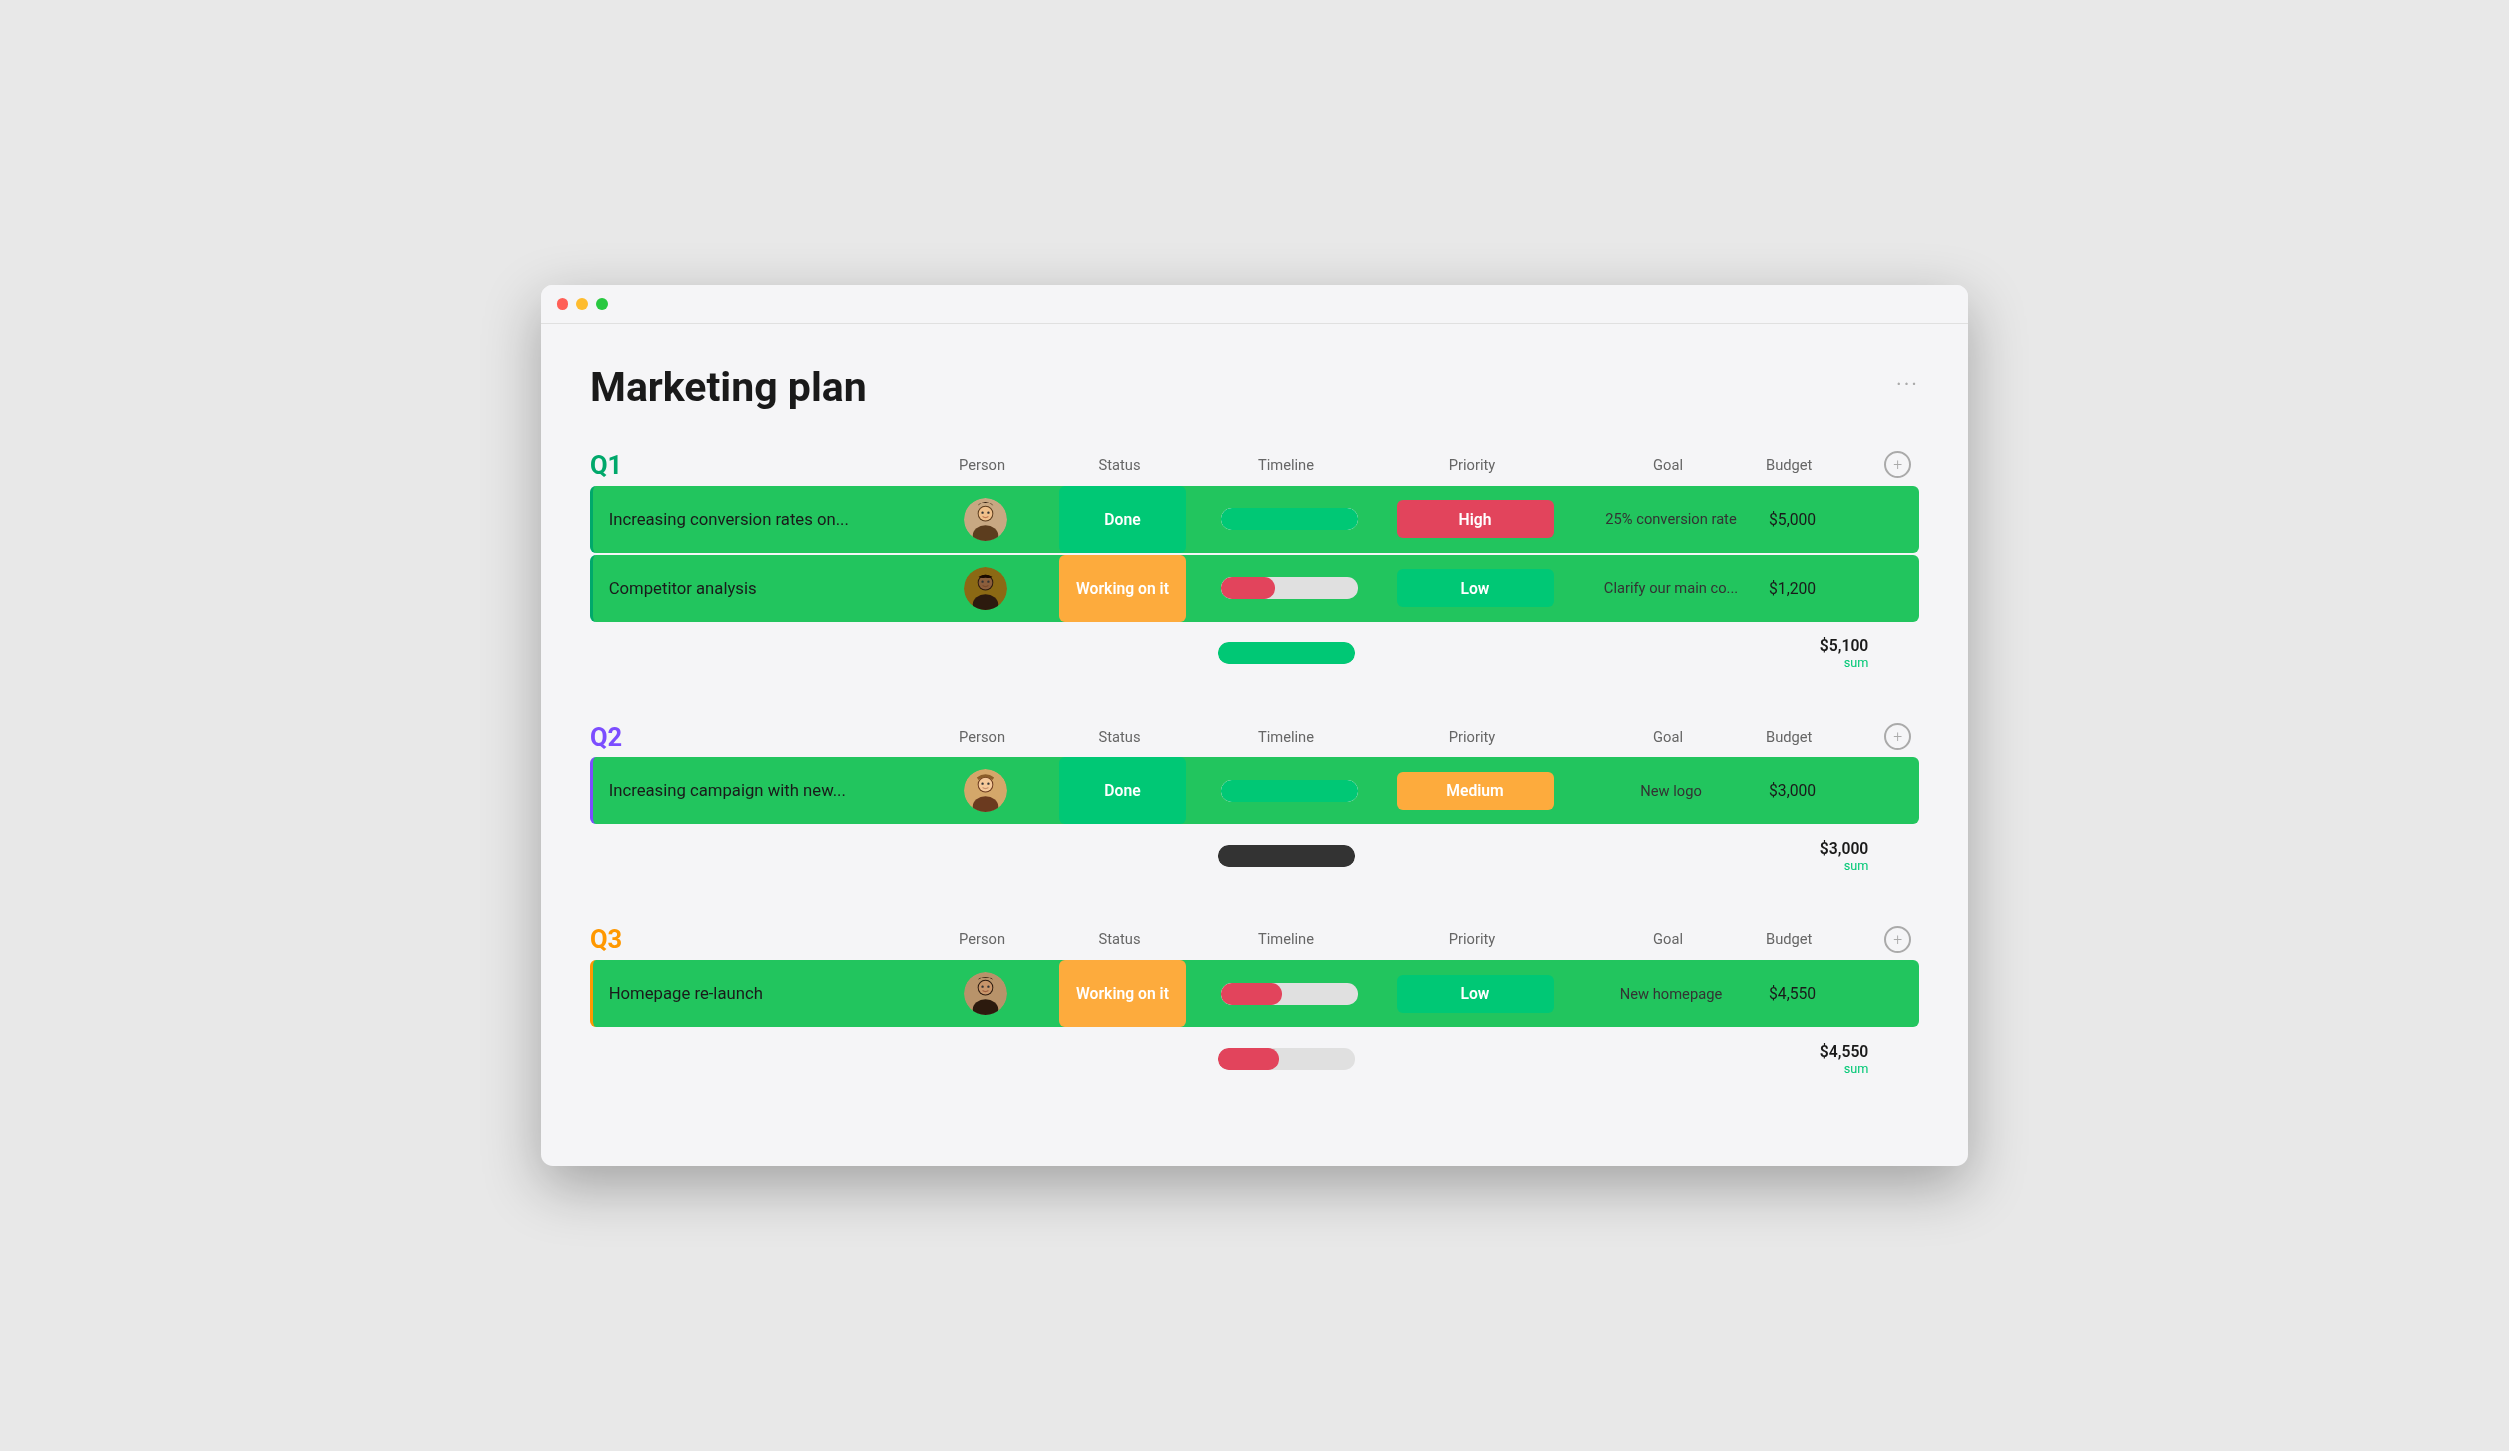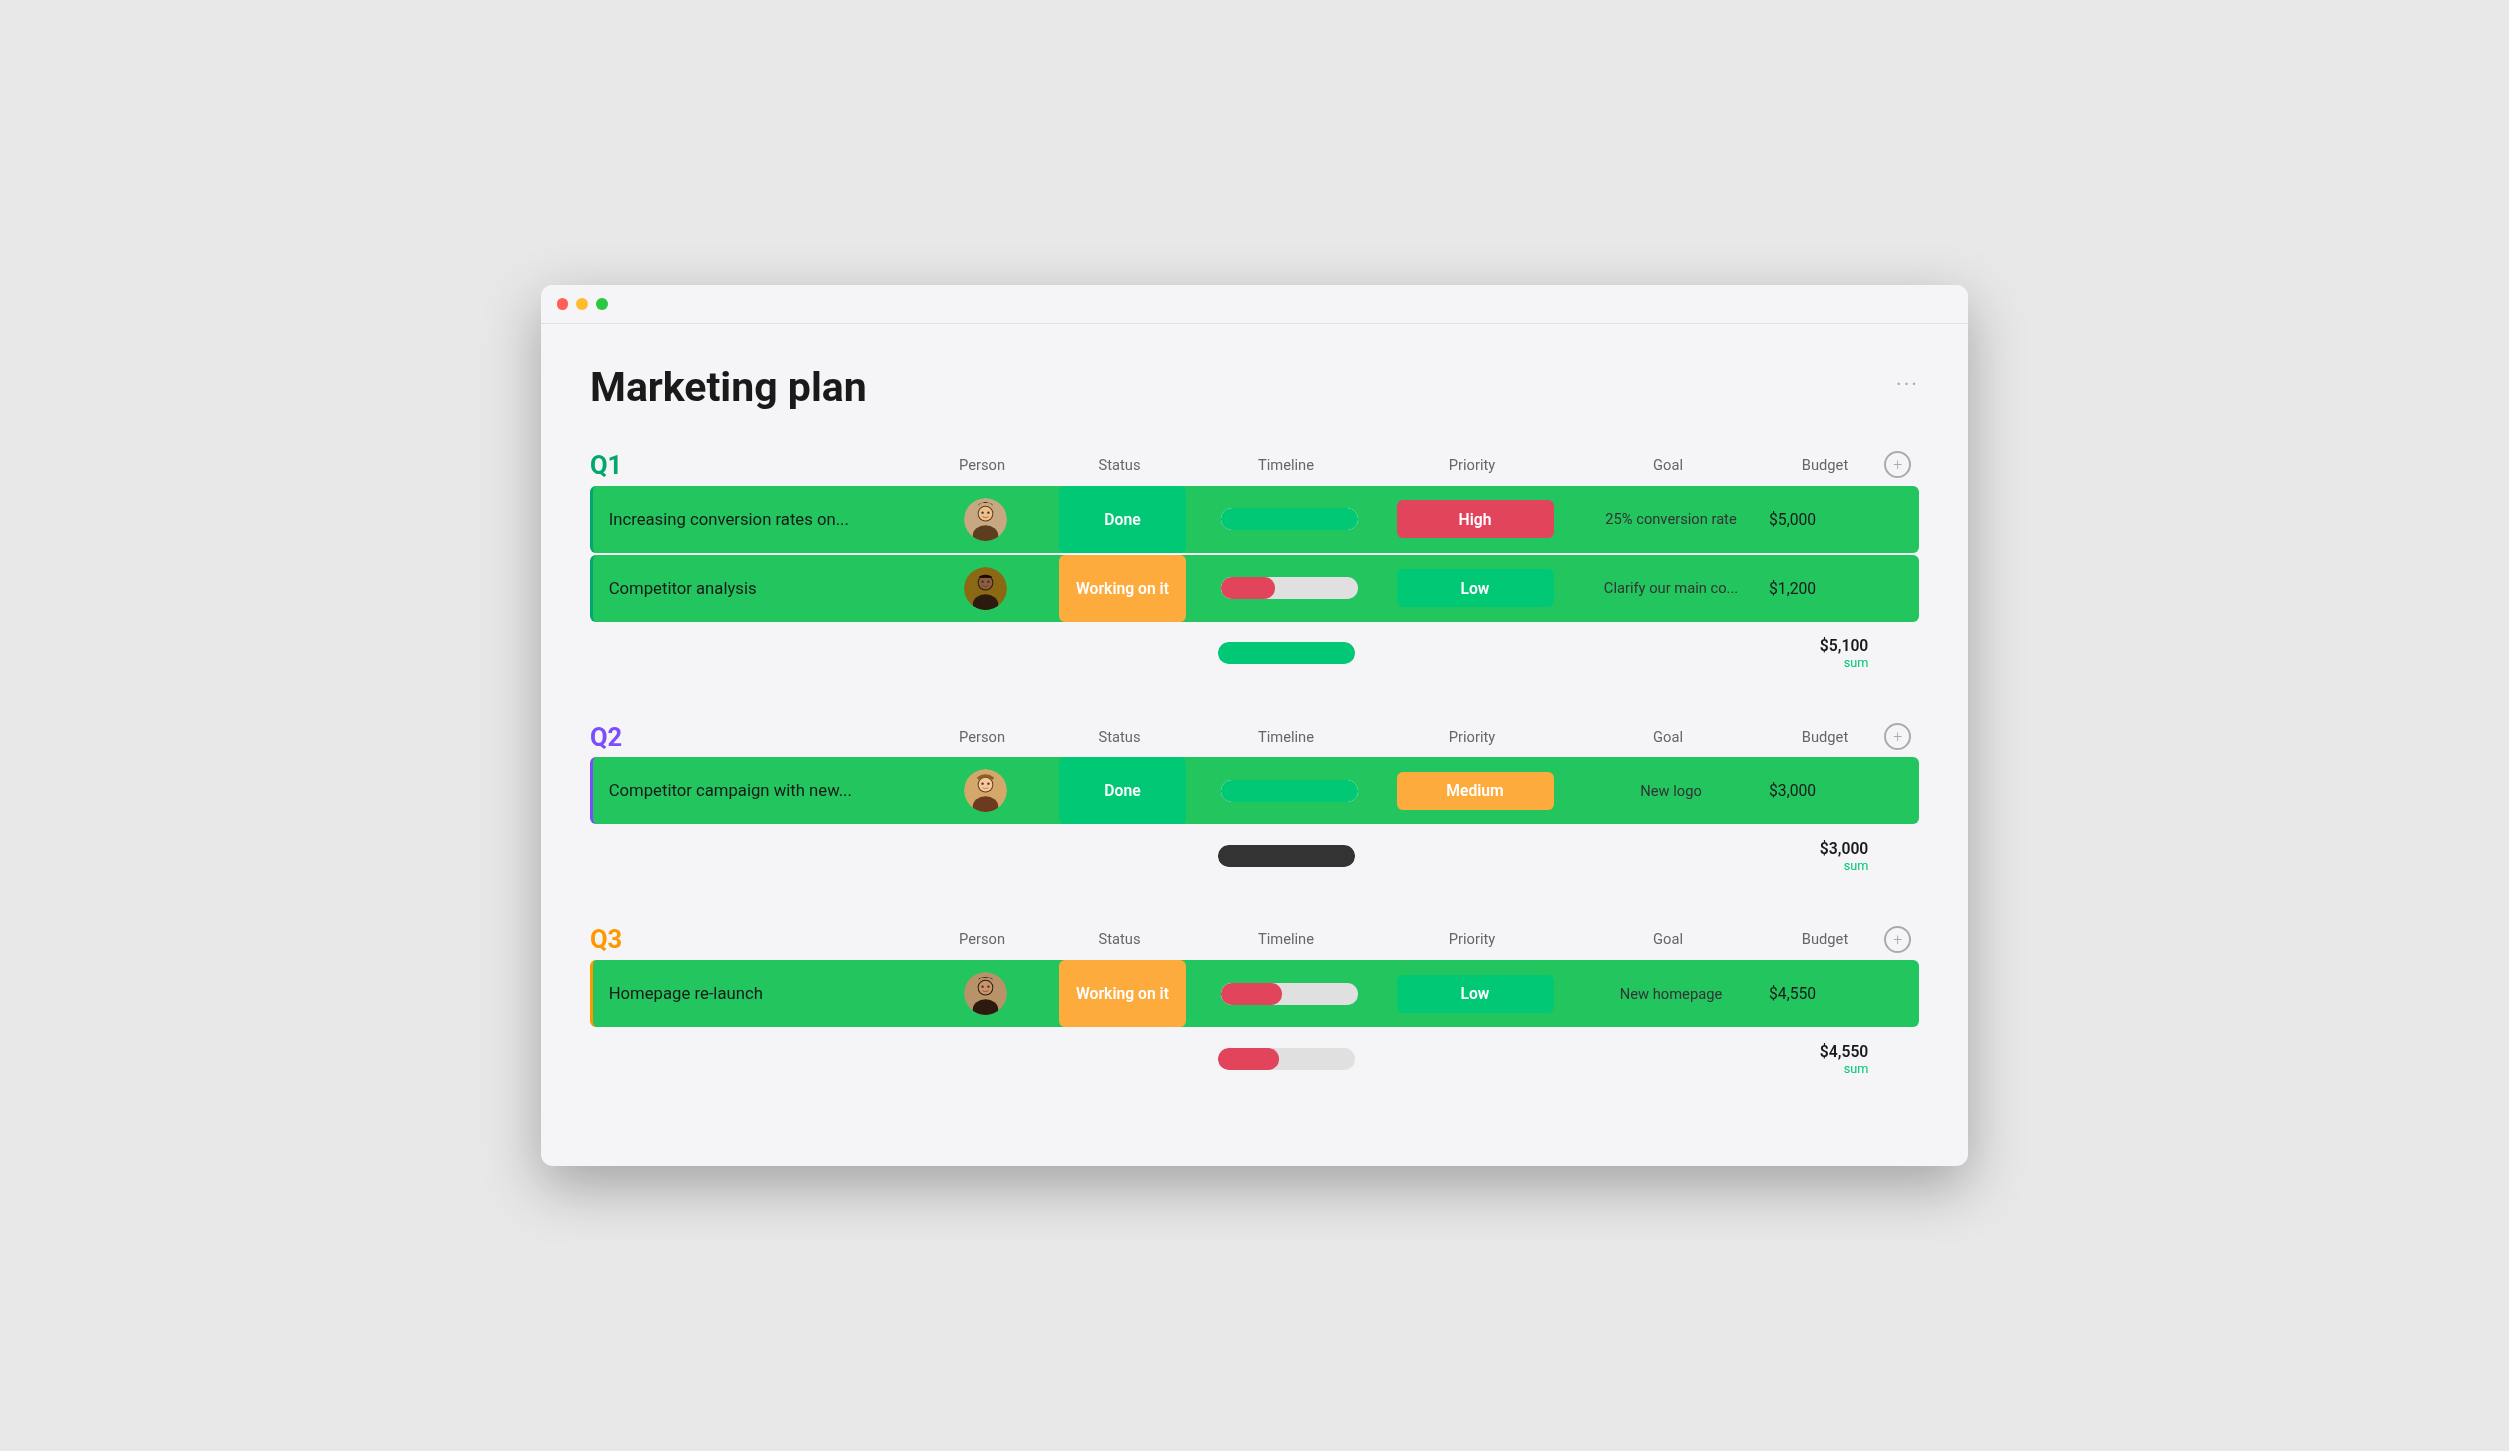--- a/index.html
+++ b/index.html
@@ -75,21 +75,21 @@
     .q2-color { color: #7c4dff; }
     .q3-color { color: #ff9800; }
     .col-header {
       font-size: 14.7px;
       color: #666;
       text-align: center;
     }
     .col-header-budget {
       font-size: 14.7px;
       color: #666;
-      text-align: center;
+      text-align: left;
     }
     .add-btn {
       width: 27.4px; height: 27.4px;
       border-radius: 50%;
       border: 2px solid #aaa;
       display: flex;
       align-items: center;
       justify-content: center;
       color: #aaa;
       cursor: pointer;
@@ -308,21 +308,21 @@
             <div class="section-title q2-color">Q2</div>
             <div class="col-header">Person</div>
             <div class="col-header">Status</div>
             <div class="col-header">Timeline</div>
             <div class="col-header">Priority</div>
             <div class="col-header">Goal</div>
             <div class="col-header-budget">Budget</div>
             <div class="add-btn">+</div>
           </div>
           <div class="task-row task-row-q2">
-            <div class="task-name">Competitor campaign with new...</div>
+            <div class="task-name">Increasing campaign with new...</div>
             <div class="avatar">
               <svg viewBox="0 0 44 44" xmlns="http://www.w3.org/2000/svg">
       <circle cx="22" cy="22" r="22" fill="#d4a76a"></circle>
       <circle cx="22" cy="16" r="8" fill="#6b3a1f"></circle>
       <ellipse cx="22" cy="38" rx="13" ry="10" fill="#6b3a1f"></ellipse>
       <circle cx="22" cy="16" r="7" fill="#f5c99a"></circle>
       <circle cx="19" cy="15" r="1.2" fill="#333"></circle>
       <circle cx="25" cy="15" r="1.2" fill="#333"></circle>
       <path d="M19 19 Q22 21 25 19" stroke="#c8906a" stroke-width="1.2" fill="none"></path>
       <path d="M14 10 Q22 4 30 10" stroke="#8b5e2a" stroke-width="3" fill="none"></path>

